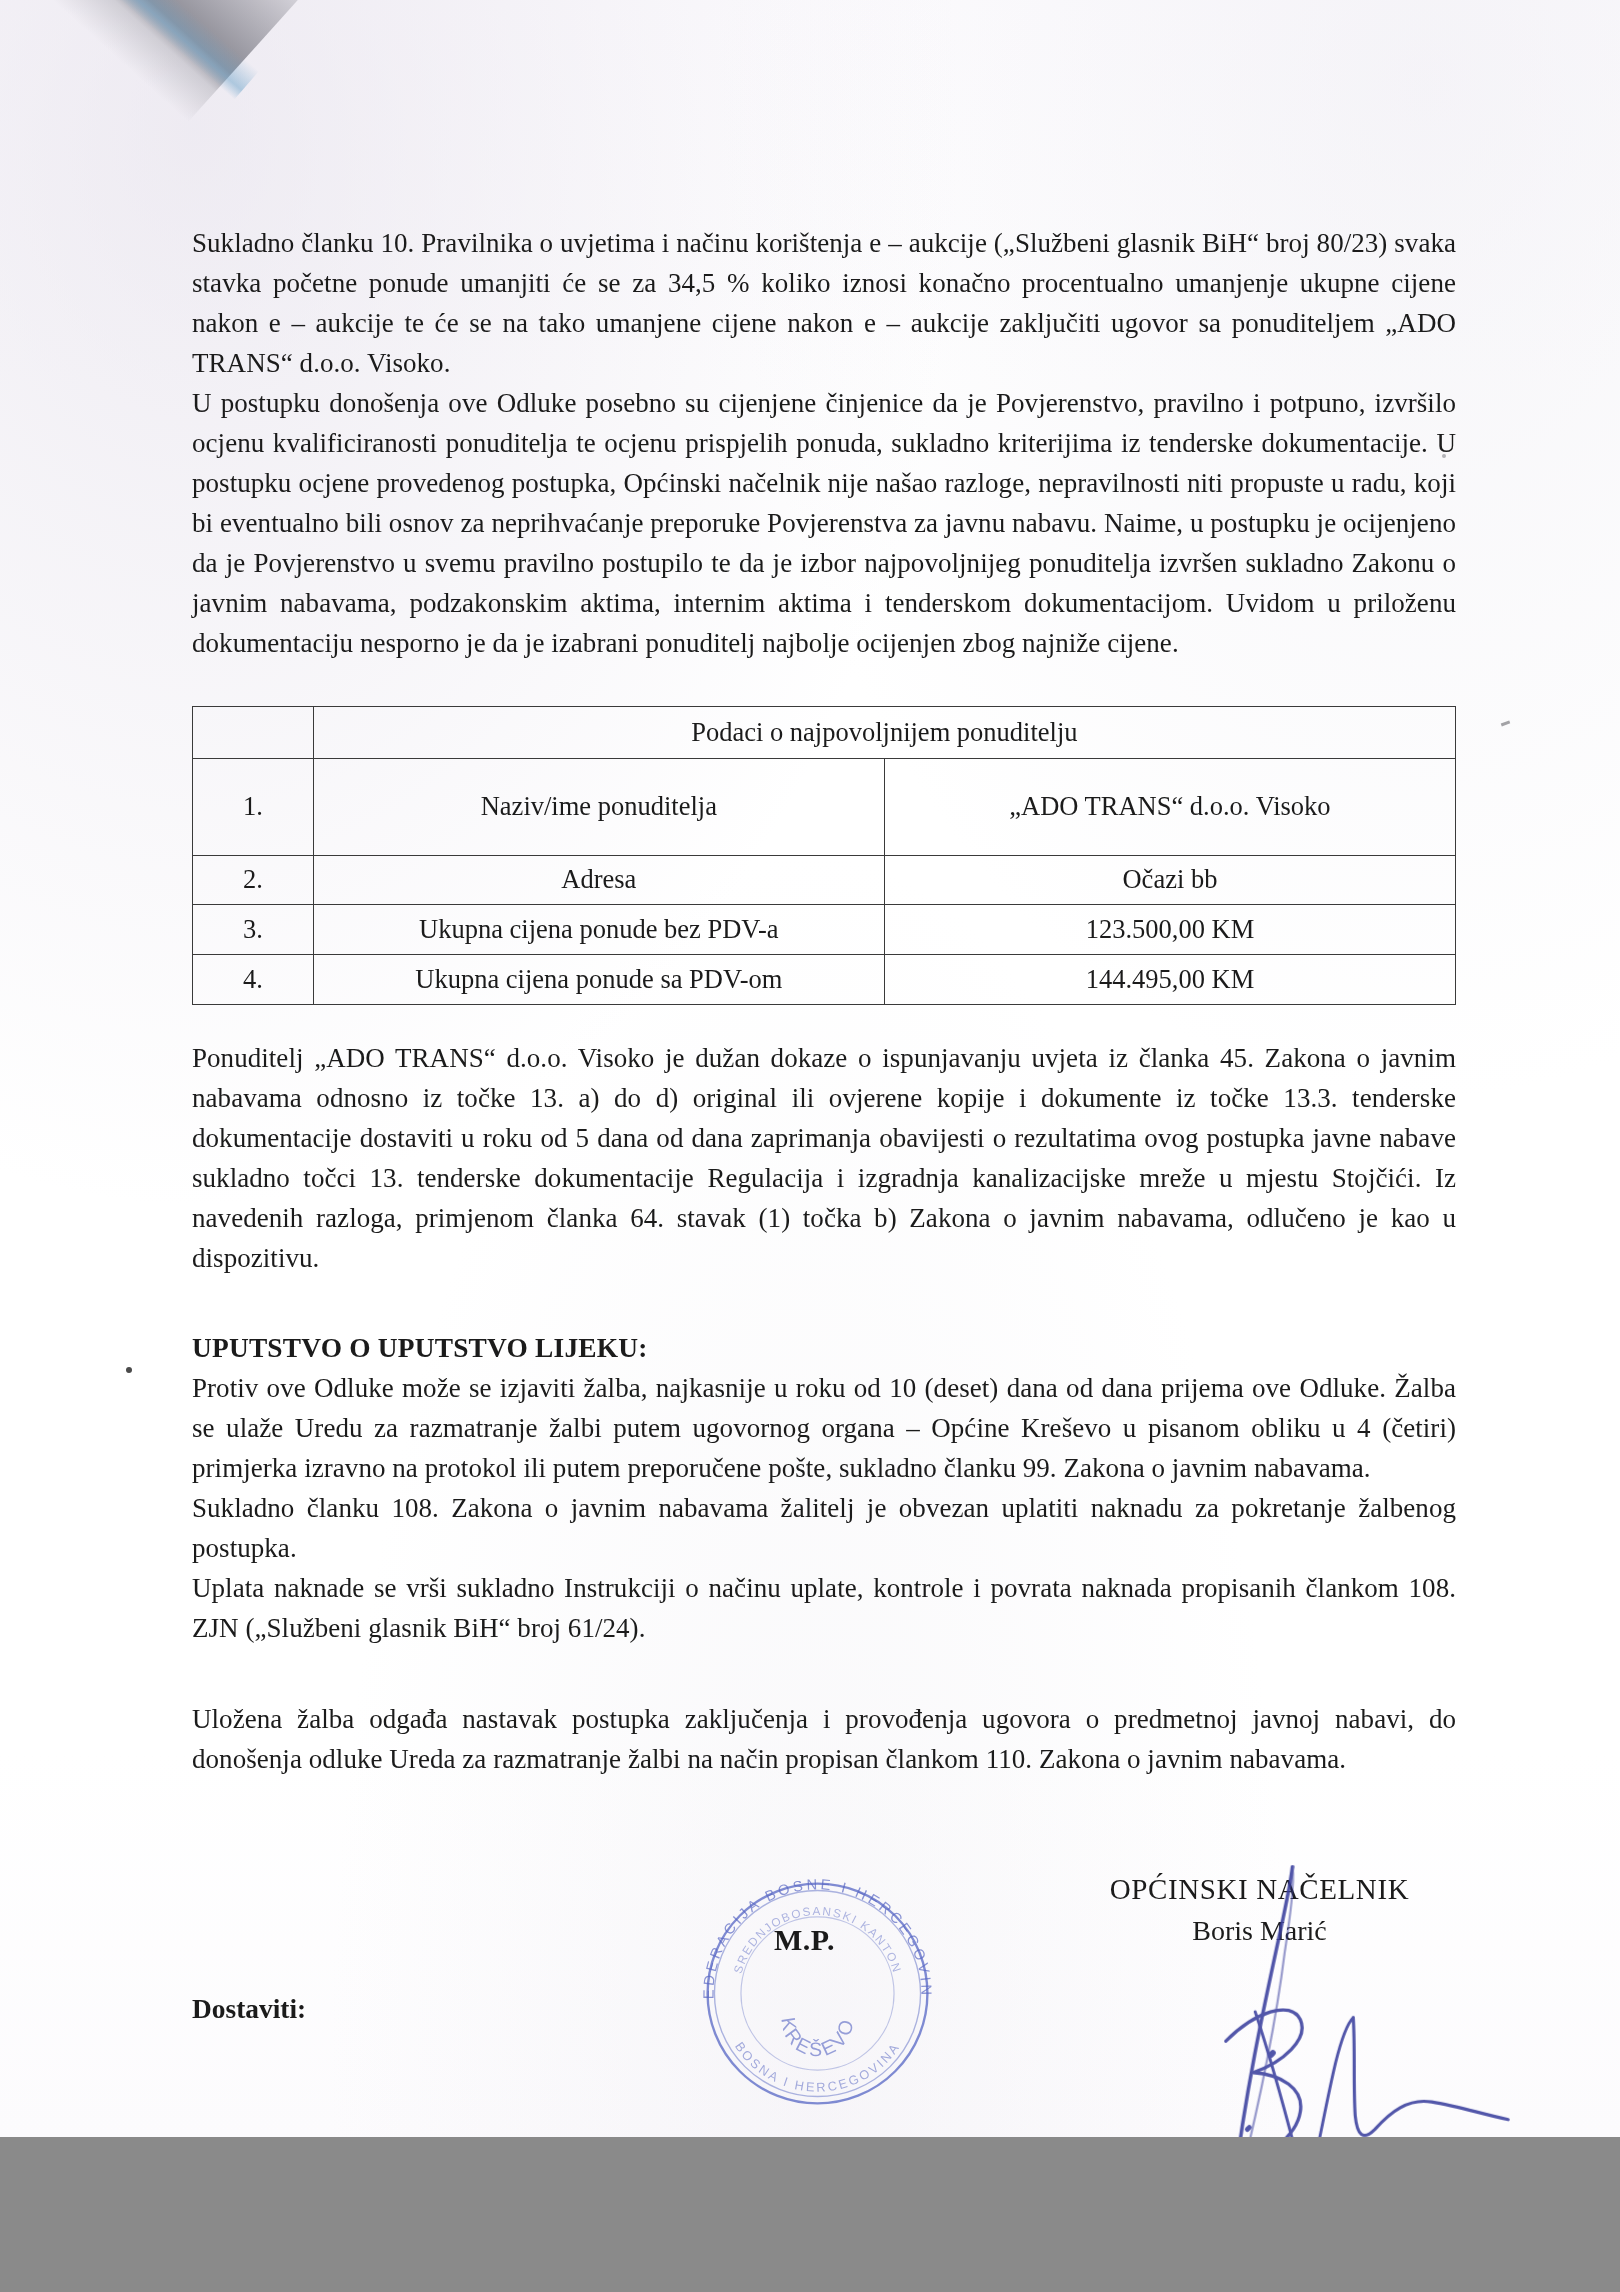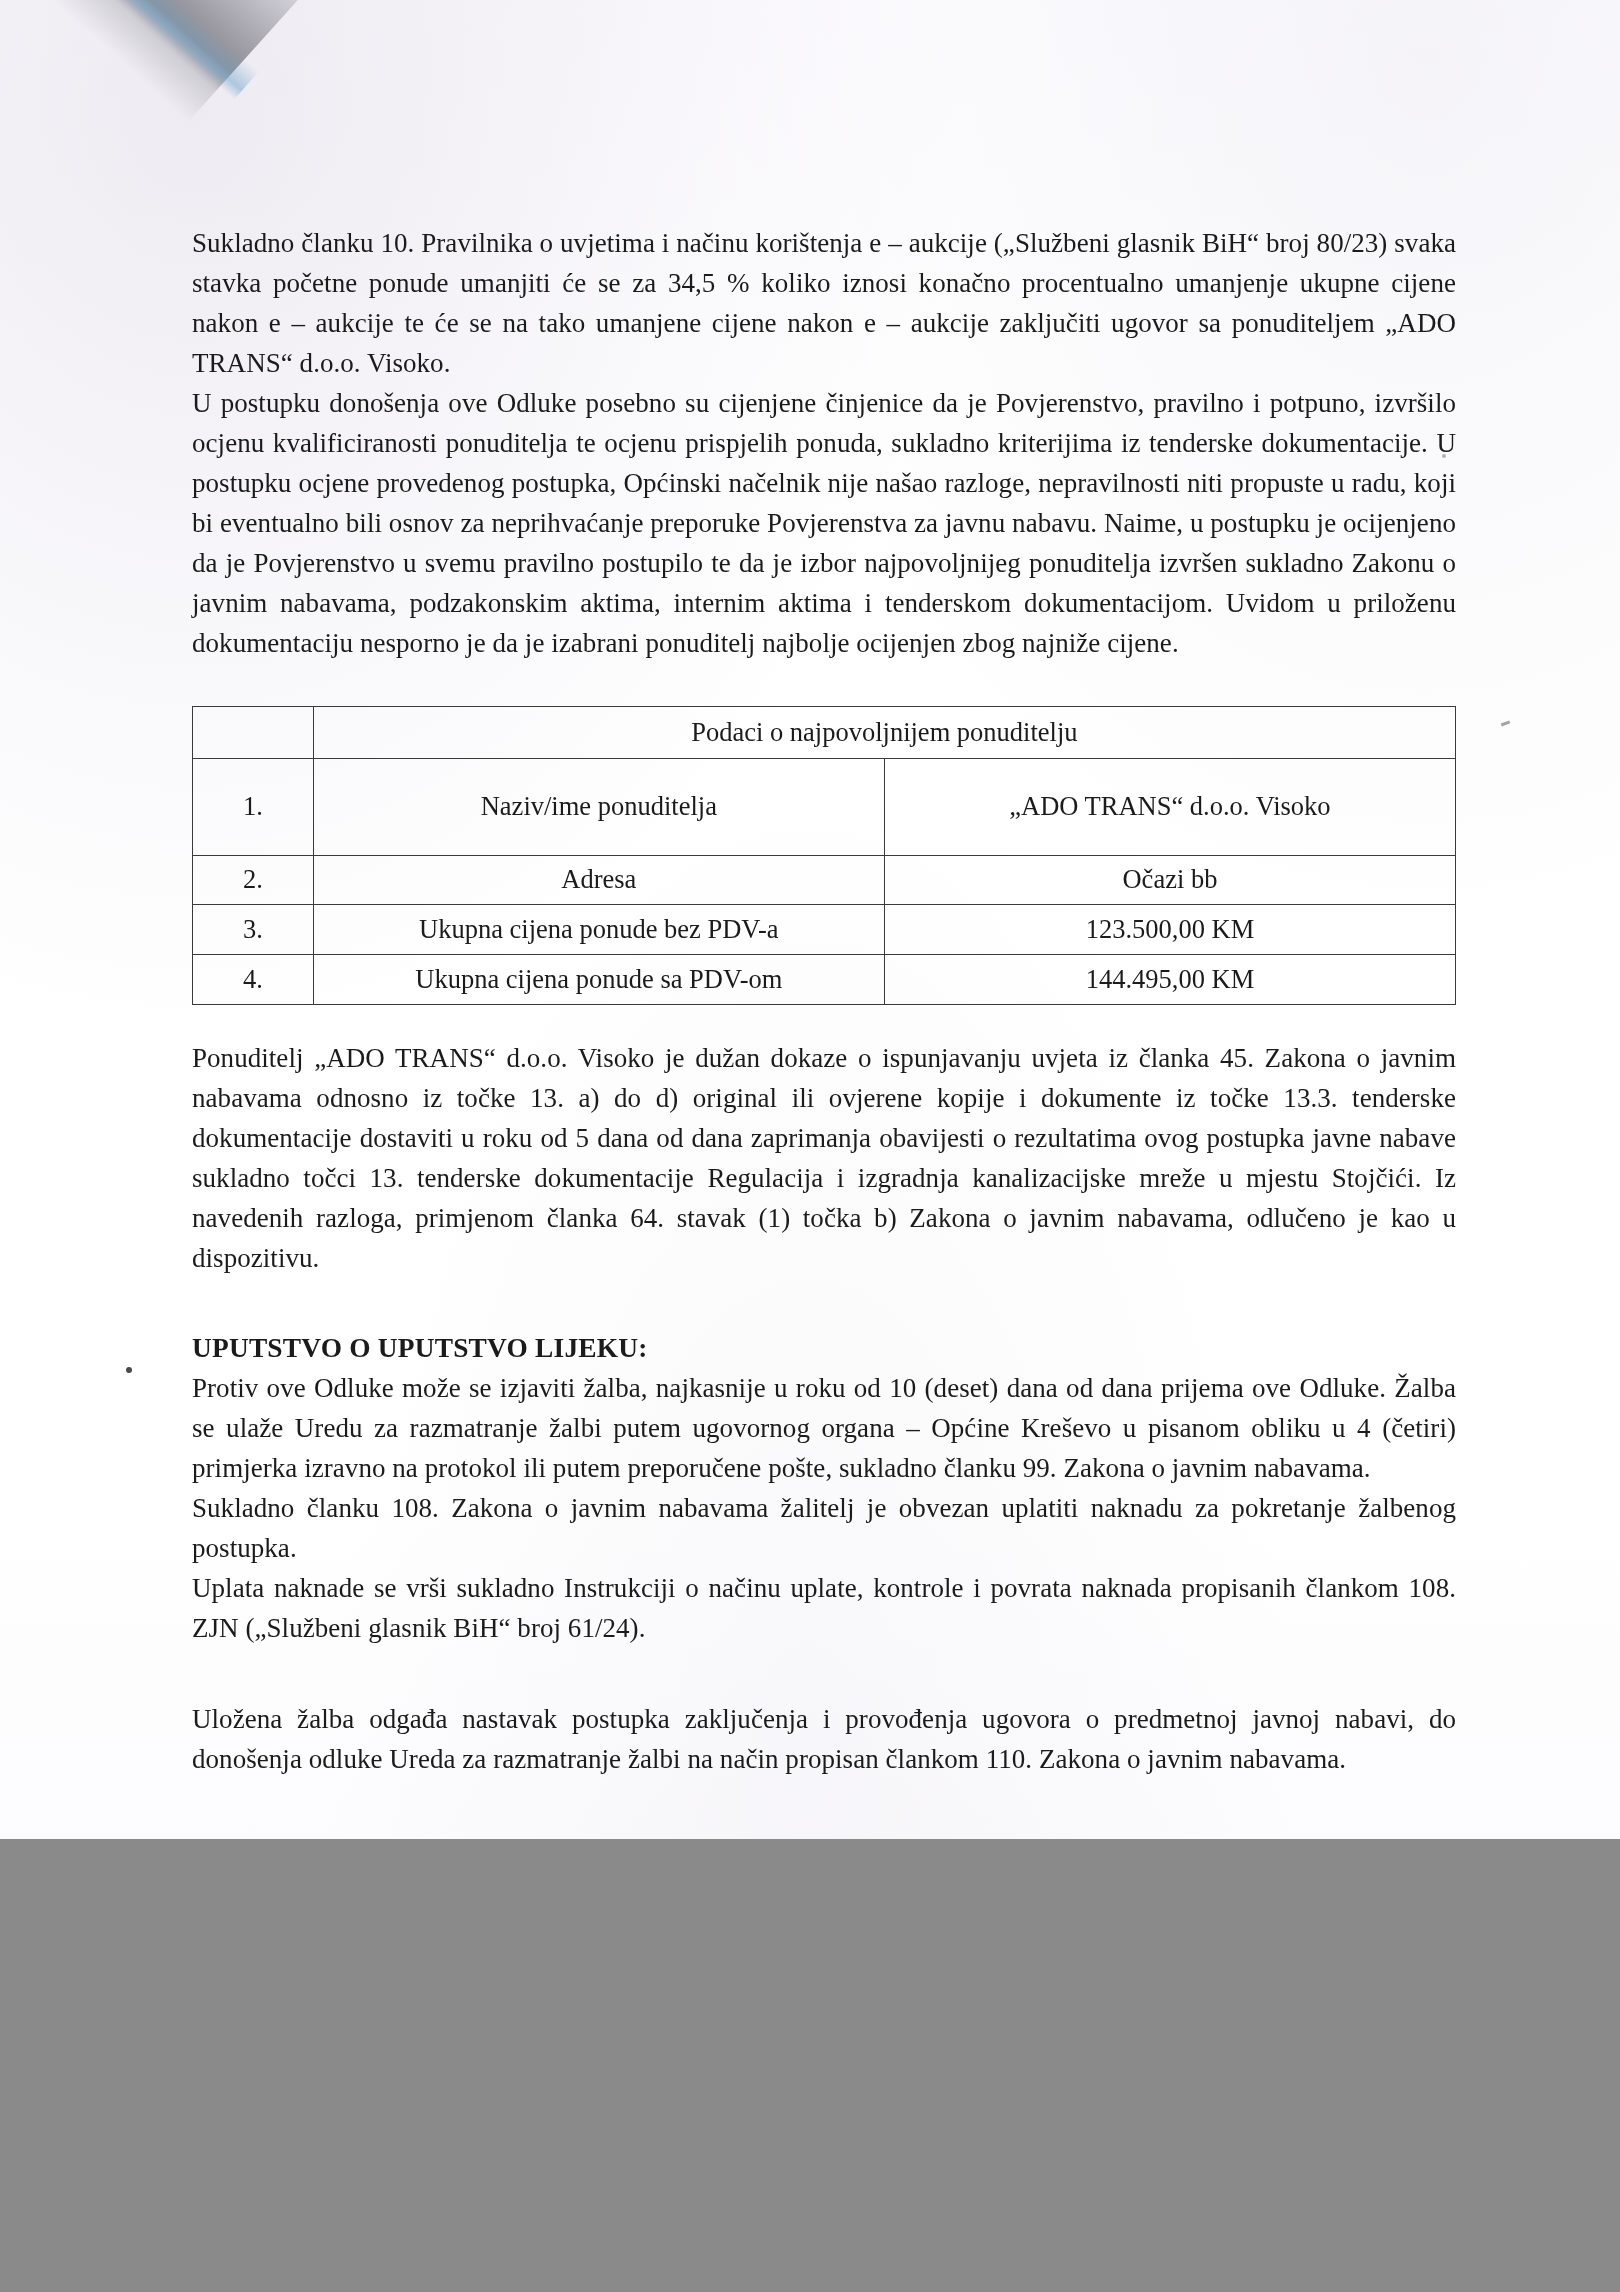--- a/index.html
+++ b/index.html
@@ -3,21 +3,21 @@
 <meta charset="utf-8">
 <style>
   html, body {
     margin: 0;
     padding: 0;
     background: #8a8a8a;
   }
   .page {
     position: relative;
     width: 1620px;
-    height: 1839px;
+    height: 2137px;
     background: #c4b5fd;
     overflow: hidden;
     font-family: "Liberation Serif", "DejaVu Serif", serif;
     color: #1b1b1b;
   }
   
   .paper-tint {
     position: absolute;
     inset: 0;
     background:

